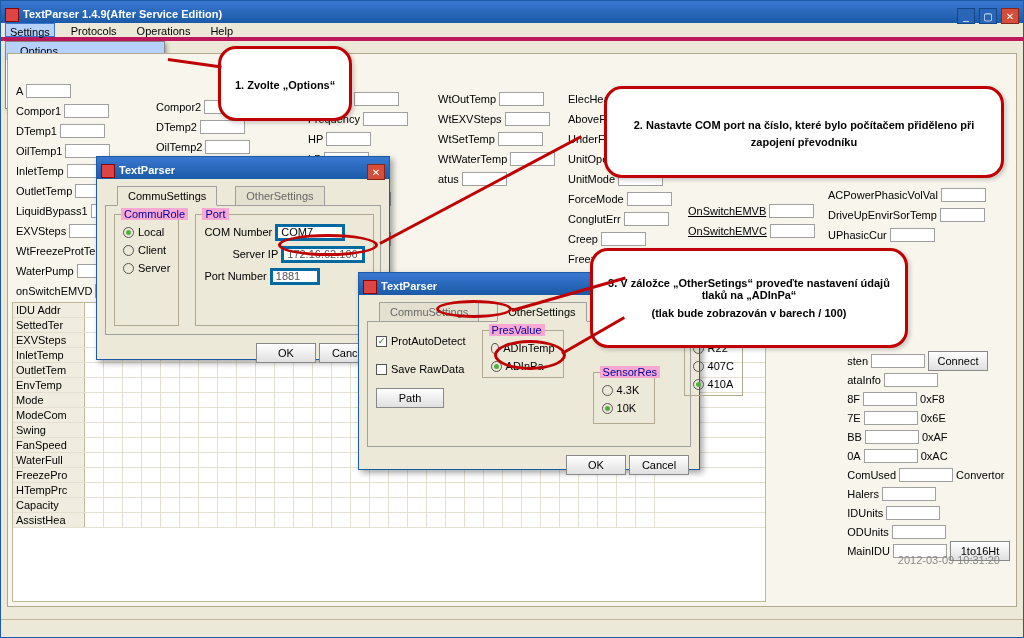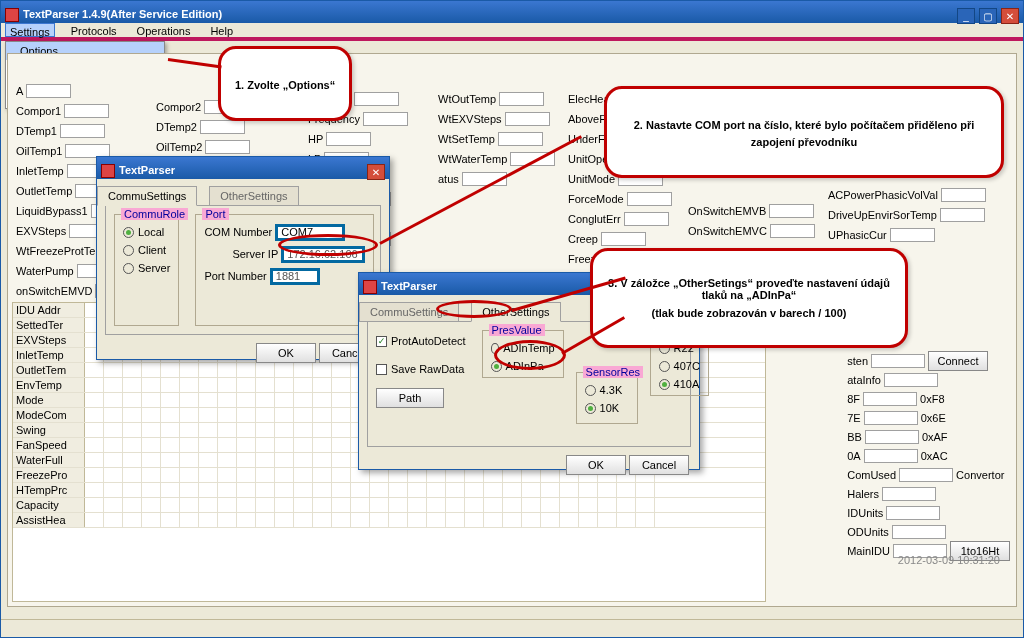--- a/index.html
+++ b/index.html
@@ -30,21 +30,21 @@
 
 .grid-area { position: absolute; left: 4px; top: 270px; right: 4px; bottom: 4px; border: 1px solid #c0b898; background: #fff; }
 .grid-row { display: flex; border-bottom: 1px solid #e4e0d0; height: 15px; }
 .grid-row .rlabel { width: 72px; padding: 1px 3px; background: #f0ede0; border-right: 1px solid #c0b898; }
 .grid-row .cell { width: 19px; border-right: 1px solid #e4e0d0; }
 
 .right-list { position: absolute; right: 6px; top: 344px; display: flex; flex-direction: column; gap: 1px; }
 .right-list .fld .box { width: 54px; }
 
 .dialog { position: absolute; border: 1px solid #1a5aa7; background: #ece9d8; box-shadow: 3px 3px 6px rgba(0,0,0,.35); }
-.tabrow { display: flex; gap: 12px; padding: 6px 8px 0 0; }
+.tabrow { display: flex; gap: 18px; padding: 6px 8px 0 20px; }
 .tab { padding: 3px 10px; border: 1px solid #a0a0a0; background: #ece9d8; border-bottom: 1px solid #ece9d8; position: relative; top: 1px; }
 .tab.inact { color: #666; background: #e4e0d0; border-bottom: 1px solid #a0a0a0; }
 .panel { margin: 0 8px 8px 8px; border: 1px solid #a0a0a0; background: #ece9d8; }
 .fieldset { border: 1px solid #b0a890; margin: 8px; padding: 8px 8px 6px 8px; position: relative; }
 .fieldset > legend { position: absolute; top: -7px; left: 6px; background: #f9a8d4; padding: 0 3px; color: #00009c; }
 .radio, .chk { display: flex; align-items: center; gap: 4px; height: 18px; }
 .radio .r { width: 11px; height: 11px; border: 1px solid #555; border-radius: 50%; display:flex; align-items:center; justify-content:center; }
 .radio .r.on::after { content:""; width:5px; height:5px; border-radius:50%; background:#50b040; }
 .chk .c { width: 11px; height: 11px; border: 1px solid #555; background: #fff; display:flex; align-items:center; justify-content:center; font-size:9px; color:#1a7a1a; }
 input.win[type=text] { height: 17px; border: 3px solid #0369a1; background: #fff; font-size: 11px; padding: 0 3px; }
@@ -248,21 +248,21 @@
         </div>
         <div class="fld">
           <label>WaterSwitchProt</label>
           <span class="box"></span>
         </div>
         <div class="fld">
           <label>WtInletPipeTemp</label>
           <span class="box"></span>
         </div>
       </div>
-    <div class="col" id="c_r2" style="left:680px; top:148px;">
+    <div class="col" id="c_r2" style="left:680px; top:148px;text-decoration:underline;">
         <div class="fld">
           <label>OnSwitchEMVB</label>
           <span class="box"></span>
         </div>
         <div class="fld">
           <label>OnSwitchEMVC</label>
           <span class="box"></span>
         </div>
       </div>
     <div class="col" id="c_r3" style="left:820px; top:132px;">
@@ -913,21 +913,21 @@
           <span>ADInTemp</span>
         </div>
       <div class="radio">
           <span class="r on"></span>
           <span>ADInPa</span>
         </div>
     </div>
     <div style="display:flex; flex-direction:column;">
       <div style="height:50px;"></div>
       <div style="display:flex;">
-        <div class="fieldset" style="width:62px; margin:0 4px;">
+        <div class="fieldset" style="width:62px; margin:0 21px;">
           <legend>SensorRes</legend>
           <div class="radio">
               <span class="r"></span>
               <span>4.3K</span>
             </div>
           <div class="radio">
               <span class="r on"></span>
               <span>10K</span>
             </div>
         </div>

